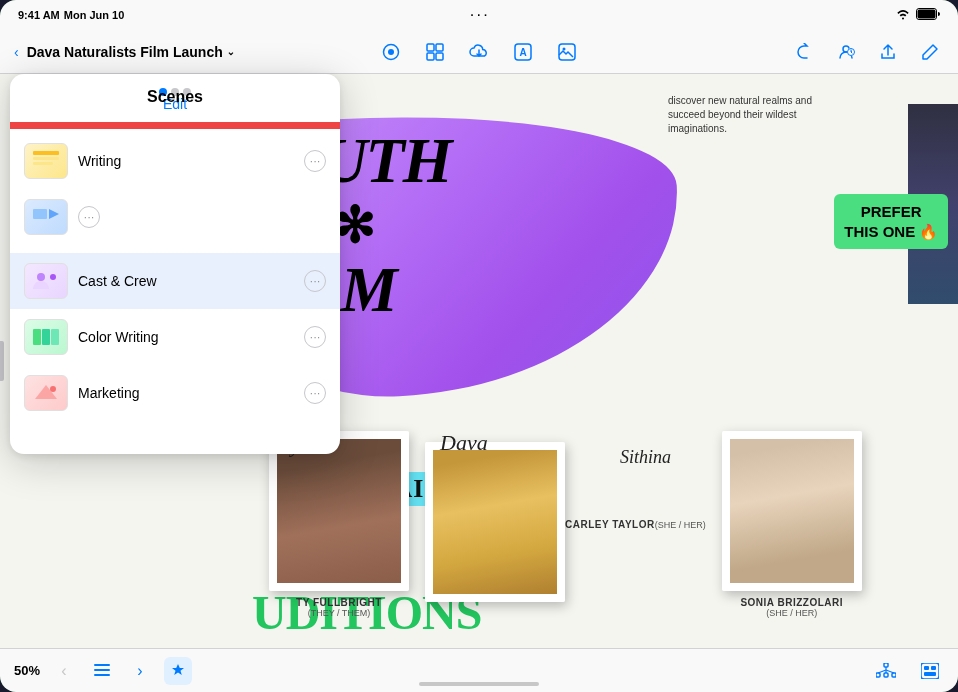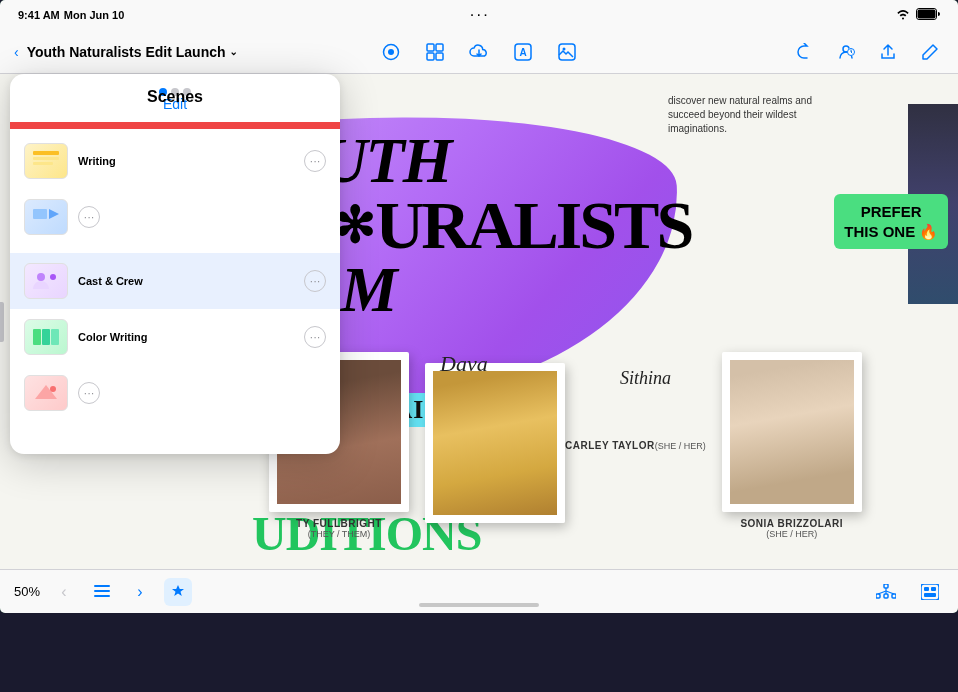--- a/index.html
+++ b/index.html
@@ -8,23 +8,23 @@
       height: 692px;
       overflow: hidden;
       font-family: -apple-system, BlinkMacSystemFont, 'SF Pro Display', 'Helvetica Neue', sans-serif;
       background: #1a1a2e;
       position: relative;
     }
 
     
     .ipad-frame {
       width: 958px;
-      height: 613px;
+      height: 692px;
       background: #14532d;
-      border-radius: 5px;
+      border-radius: 16px;
       overflow: hidden;
       position: relative;
     }
 
     
     .status-bar {
       height: 30px;
       background: #f9f9f9;
       display: flex;
       align-items: center;
@@ -304,21 +304,21 @@
       height: 44px;
       background: #f9f9f9;
       border-top: 1px solid #d1d1d6;
       display: flex;
       align-items: center;
       justify-content: space-between;
       padding: 0 14px;
       z-index: 100;
     }
     .bottom-left { display: flex; align-items: center; gap: 10px; }
-    .zoom-level { font-size: 13px; font-weight: 400; color: #000; }
+    .zoom-level { font-size: 13px; font-weight: 700; color: #000; }
     .nav-btn {
       width: 28px;
       height: 28px;
       display: flex;
       align-items: center;
       justify-content: center;
       color: #007aff;
       font-size: 16px;
       cursor: pointer;
     }
@@ -394,23 +394,23 @@
       flex-shrink: 0;
       border: 1px solid #e0e0e0;
     }
     .thumb-writing { background: linear-gradient(135deg, #fef3c7 0%, #fde68a 100%); }
     .thumb-production { background: linear-gradient(135deg, #dbeafe 0%, #bfdbfe 100%); }
     .thumb-cast { background: linear-gradient(135deg, #f3e8ff 0%, #e9d5ff 100%); }
     .thumb-color { background: linear-gradient(135deg, #dcfce7 0%, #bbf7d0 100%); }
     .thumb-marketing { background: linear-gradient(135deg, #fee2e2 0%, #fecaca 100%); }
     .scene-name {
       flex: 1;
-      font-size: 11px;
+      font-size: 14px;
       color: #000;
-      font-weight: 700;
+      font-weight: 400;
     }
     .scene-more {
       width: 22px;
       height: 22px;
       border-radius: 50%;
       border: 1.5px solid #c7c7cc;
       display: flex;
       align-items: center;
       justify-content: center;
       color: #8e8e93;
@@ -515,21 +515,21 @@
       </span>
     </div>
   </div>
 
   <div class="toolbar">
     <div class="toolbar-left">
       <div class="toolbar-back">
         <span>‹</span>
       </div>
       <div class="toolbar-title">
-        <span>Youth Naturalists Edit Launch</span>
+        <span>Dava Naturalists Film Launch</span>
         <span style="font-size:10px;">⌄</span>
       </div>
     </div>
     <div class="toolbar-center">
       <div class="toolbar-icon">
         <svg width="18" height="18" viewBox="0 0 18 18">
             <circle cx="9" cy="9" r="7.5" stroke="#007aff" stroke-width="1.5" fill="none"></circle>
             <circle cx="9" cy="9" r="3" fill="#007aff"></circle>
           </svg>
       </div>
@@ -617,21 +617,20 @@
         <div style="font-size:7px;color:#888;margin-top:4px;">28.18 DAM.3 EYES<br>YESTERDAY YOURS</div>
       </div>
 
       <div class="name-label">Aileen Zeigen</div>
 
       <div class="canvas-title">
         <div class="title-youth">YOUTH</div>
         <div class="title-naturalists">
           <span>NA</span>
           <span class="snowflake">✻</span>
-          <span>URALISTS</span>
         </div>
         <div class="title-film">FILM</div>
       </div>
 
       <div class="desc-text">discover new natural realms and succeed beyond their wildest imaginations.</div>
 
       <div class="prefer-card">
         <span>PREFER<br>THIS ONE 🔥</span>
       </div>
 
@@ -749,20 +748,21 @@
 
       <div class="scene-item">
         <div class="scene-thumb thumb-marketing">
           <div class="thumb-inner">
             <svg width="30" height="24" viewBox="0 0 30 24">
                 <path d="M4 18L15 4l11 14H4z" fill="#fca5a5"></path>
                 <circle cx="22" cy="8" r="3" fill="#f87171"></circle>
               </svg>
           </div>
         </div>
+        <span class="scene-name">Marketing</span>
         <div class="scene-more">···</div>
       </div>
     </div>
 
   </div>
 
   <div class="bottom-toolbar">
     <div class="bottom-left">
       <span class="zoom-level">50%</span>
       <div class="nav-btn disabled">‹</div>

